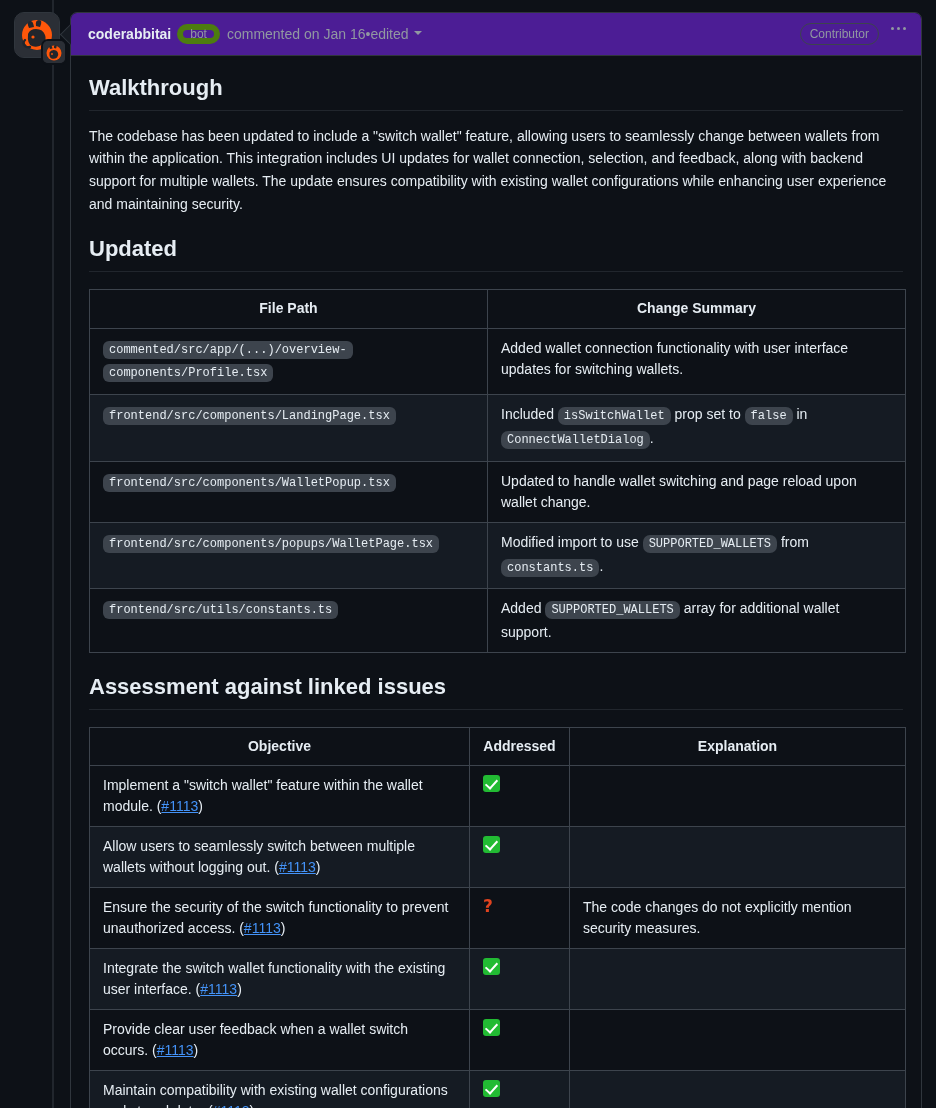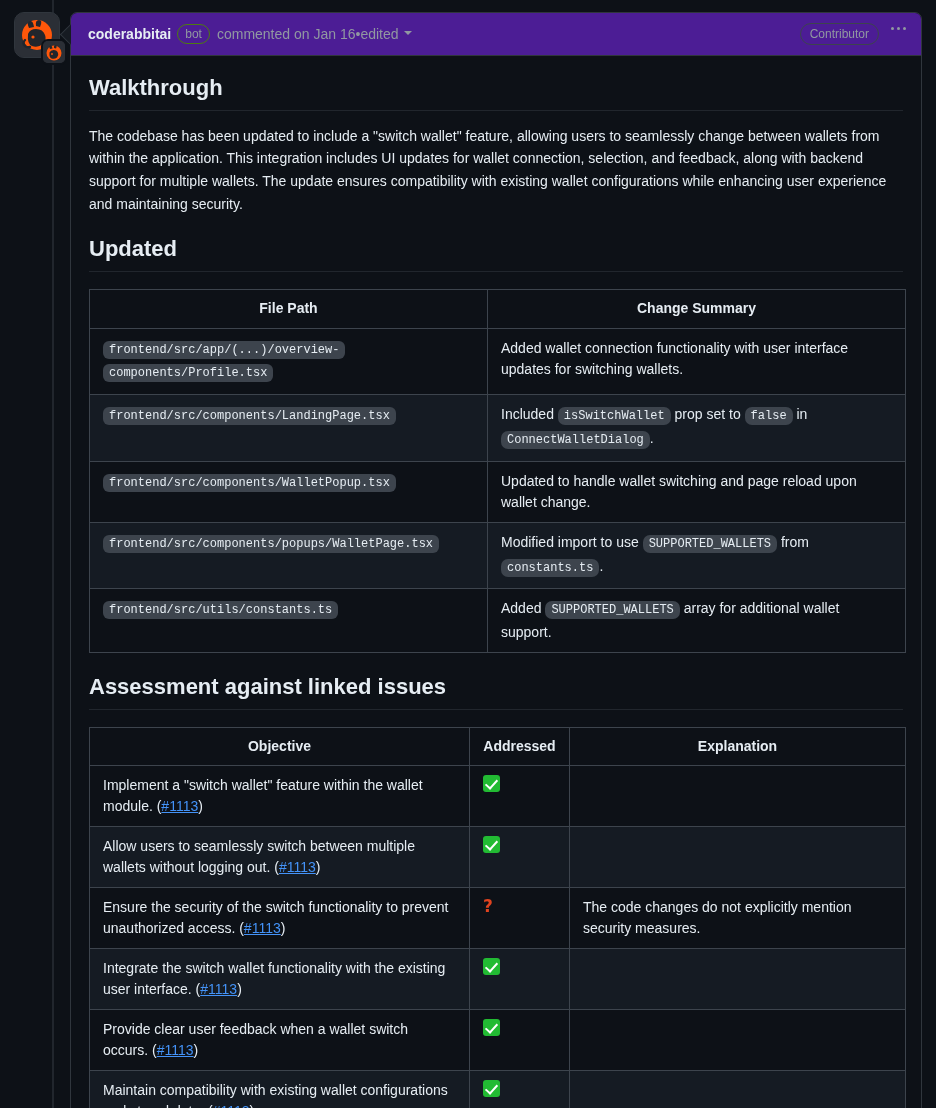--- a/index.html
+++ b/index.html
@@ -91,21 +91,21 @@
     font-weight: bold;
     font-size: 14px;
     margin-right: 6px;
     cursor: pointer;
   }
   .pill-bot {
     display: inline-flex;
     align-items: center;
     height: 20px;
     padding: 0 7px;
-    border: 1px solid #4d7c0f;
+    border: 6px solid #4d7c0f;
     border-radius: 10px;
     color: #9198a1;
     font-size: 12px;
     margin-right: 7px;
   }
   .meta {
     color: #9198a1;
     font-size: 14px;
   }
   .edited { color: #9198a1; cursor: pointer; }
@@ -319,21 +319,21 @@
             <col class="c2">
           </colgroup>
         <thead>
           <tr>
             <th>File Path</th>
             <th>Change Summary</th>
           </tr>
         </thead>
         <tbody id="changes-body">
             <tr>
-              <td><code class="ic">frontend/src/app/(...)/overview-components/Profile.tsx</code></td>
+              <td><code class="ic">commented/src/app/(...)/overview-components/Profile.tsx</code></td>
               <td class="cell-summary"><span>Added wallet connection functionality with user interface updates for switching wallets.</span></td>
             </tr>
             <tr>
               <td><code class="ic">frontend/src/components/LandingPage.tsx</code></td>
               <td class="cell-summary"><span>Included </span><code class="ic">isSwitchWallet</code><span> prop set to </span><code class="ic">false</code><span> in </span><code class="ic">ConnectWalletDialog</code><span>.</span></td>
             </tr>
             <tr>
               <td><code class="ic">frontend/src/components/WalletPopup.tsx</code></td>
               <td class="cell-summary"><span>Updated to handle wallet switching and page reload upon wallet change.</span></td>
             </tr>

